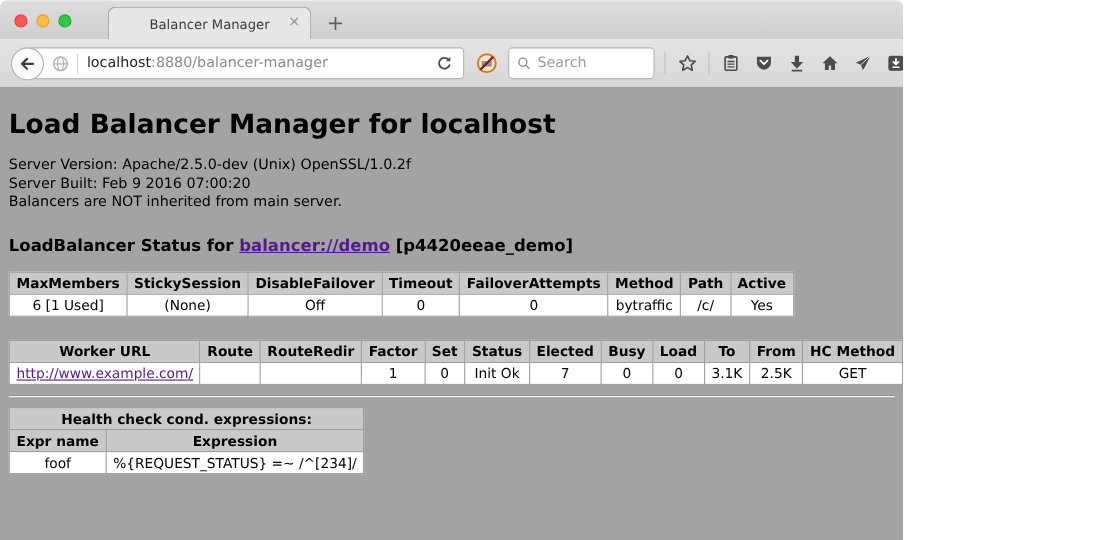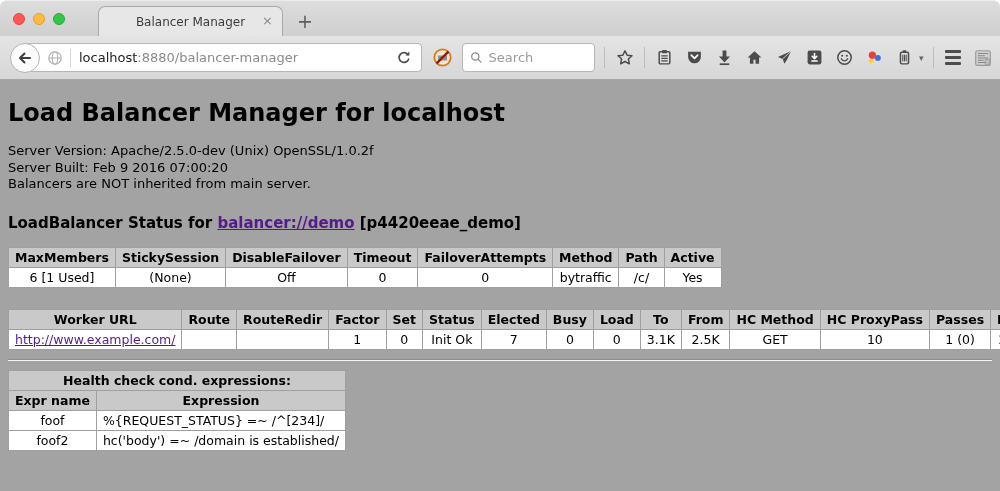--- a/index.html
+++ b/index.html
@@ -1,18 +1,18 @@
 <!DOCTYPE html>
 <html><head>
 <meta charset="utf-8">
 <style>
   * { margin:0; padding:0; box-sizing:border-box; }
   html,body { background:#ffffff; }
   body { font-family:"DejaVu Sans","Liberation Sans",sans-serif; }
-  .window { width:1000px; height:491px; overflow:hidden; background:#fff;
+  .window { width:821px; height:491px; overflow:hidden; background:#fff;
             border-radius:6px 6px 0 0; position:relative; }
 
   
   .tabstrip { height:36px; background:linear-gradient(#dddddd,#cfcfcf);
               border-radius:6px 6px 0 0; border-top:1px solid #ececec;
               position:relative; display:flex; align-items:flex-end; }
   .traffic { position:absolute; left:13px; top:12px; display:flex; gap:8px; }
   .light { width:12px; height:12px; border-radius:50%; }
   .light.red    { background:#fc5753; border:1px solid #df4744; }
   .light.yellow { background:#fdbc40; border:1px solid #de9f34; }
@@ -297,21 +297,17 @@
         <th colspan="2">Health check cond. expressions:</th>
       </tr>
       <tr>
         <th>Expr name</th>
         <th>Expression</th>
       </tr>
       <tr>
         <td>foof</td>
         <td class="left">%{REQUEST_STATUS} =~ /^[234]/</td>
       </tr>
-      <tr>
-        <td>foof2</td>
-        <td class="left">hc('body') =~ /domain is established/</td>
-      </tr>
     </tbody>
       </table>
 
   </div>
 </div>
 
 </body></html>

